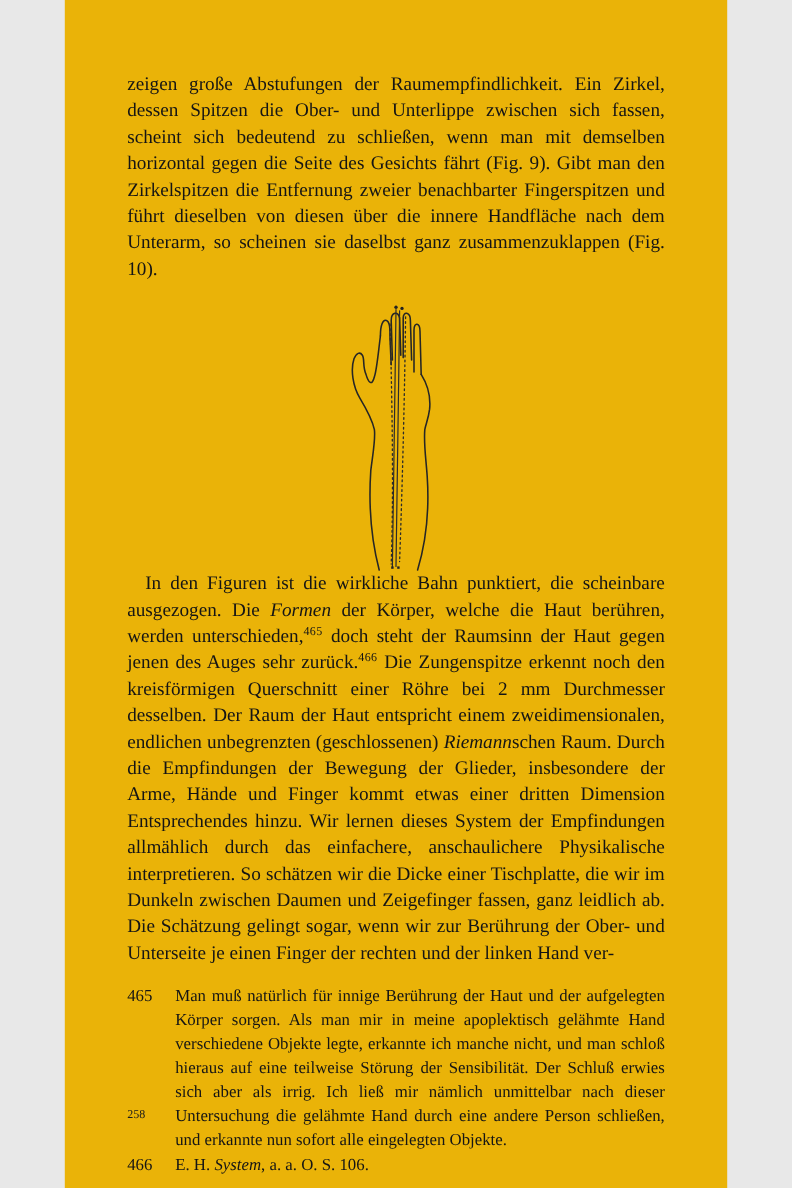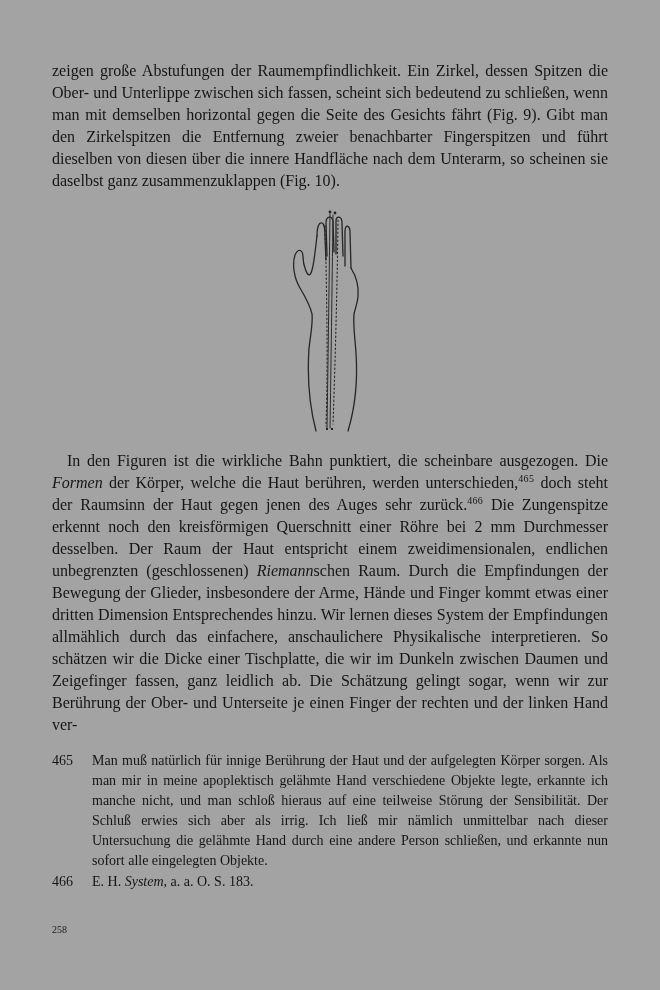--- a/index.html
+++ b/index.html
@@ -1,37 +1,37 @@
 <!DOCTYPE html>
 <html lang="de"><head>
 <meta charset="utf-8">
 <style>
   html, body { margin: 0; padding: 0; background: #e8e8e8; }
   .page {
     position: relative;
-    width: 660px;
+    width: 552px;
     height: 990px;
     margin: 0 auto;
-    background: #a3a3a3;
+    background: #eab308;
     color: #151515;
     font-family: "Liberation Serif", "DejaVu Serif", serif;
     overflow: hidden;
     box-sizing: border-box;
     padding: 60px 52px 0 52px;
   }
   .body-text {
     margin: 0;
     font-size: 16px;
     line-height: 22px;
     text-align: justify;
     hyphens: auto;
     -webkit-hyphens: auto;
   }
   .body-text.indent { text-indent: 15px; }
-  .para2 { margin-top: 18px; }
+  .para2 { }
   i.book-italic { font-style: italic; }
   sup.fn-ref {
     font-size: 10px;
     line-height: 0;
     vertical-align: 6px;
     letter-spacing: 0.3px;
   }
   figure.plate {
     margin: 16px 0 0 0;
     padding: 0;
@@ -149,19 +149,19 @@
     <span>In den Figuren ist die wirkliche Bahn punktiert, die scheinbare ausgezogen. Die </span><i class="book-italic">Formen</i><span> der Körper, welche die Haut berühren, werden unterschieden,</span><sup class="fn-ref">465</sup><span> doch steht der Raumsinn der Haut gegen jenen des Auges sehr zurück.</span><sup class="fn-ref">466</sup><span> Die Zungenspitze erkennt noch den kreisförmigen Querschnitt einer Röhre bei 2 mm Durchmesser desselben. Der Raum der Haut entspricht einem zweidimensionalen, endlichen unbegrenzten (geschlossenen) </span><i class="book-italic">Riemann</i><span>schen Raum. Durch die Empfindungen der Bewegung der Glieder, insbesondere der Arme, Hände und Finger kommt etwas einer dritten Dimension Entsprechendes hinzu. Wir lernen dieses System der Empfindungen allmählich durch das einfachere, anschaulichere Physikalische interpretieren. So schätzen wir die Dicke einer Tischplatte, die wir im Dunkeln zwischen Daumen und Zeigefinger fassen, ganz leidlich ab. Die Schätzung gelingt sogar, wenn wir zur Berührung der Ober- und Unterseite je einen Finger der rechten und der linken Hand ver-</span>
   </p>
 
   <div class="footnotes">
     <div class="footnote">
       <span class="fn-num">465</span>
       <span class="fn-text">Man muß natürlich für innige Berührung der Haut und der aufgelegten Körper sorgen. Als man mir in meine apoplektisch gelähmte Hand verschiedene Objekte legte, erkannte ich manche nicht, und man schloß hieraus auf eine teilweise Störung der Sensibilität. Der Schluß erwies sich aber als irrig. Ich ließ mir nämlich unmittelbar nach dieser Untersuchung die gelähmte Hand durch eine andere Person schließen, und erkannte nun sofort alle eingelegten Objekte.</span>
     </div>
     <div class="footnote">
       <span class="fn-num">466</span>
-      <span class="fn-text"><span>E. H. </span><i class="book-italic">System</i><span>, a. a. O. S. 183.</span></span>
+      <span class="fn-text"><span>E. H. </span><i class="book-italic">System</i><span>, a. a. O. S. 106.</span></span>
     </div>
   </div>
 
   <div class="folio">258</div>
 
 </div>
 
 </body></html>

